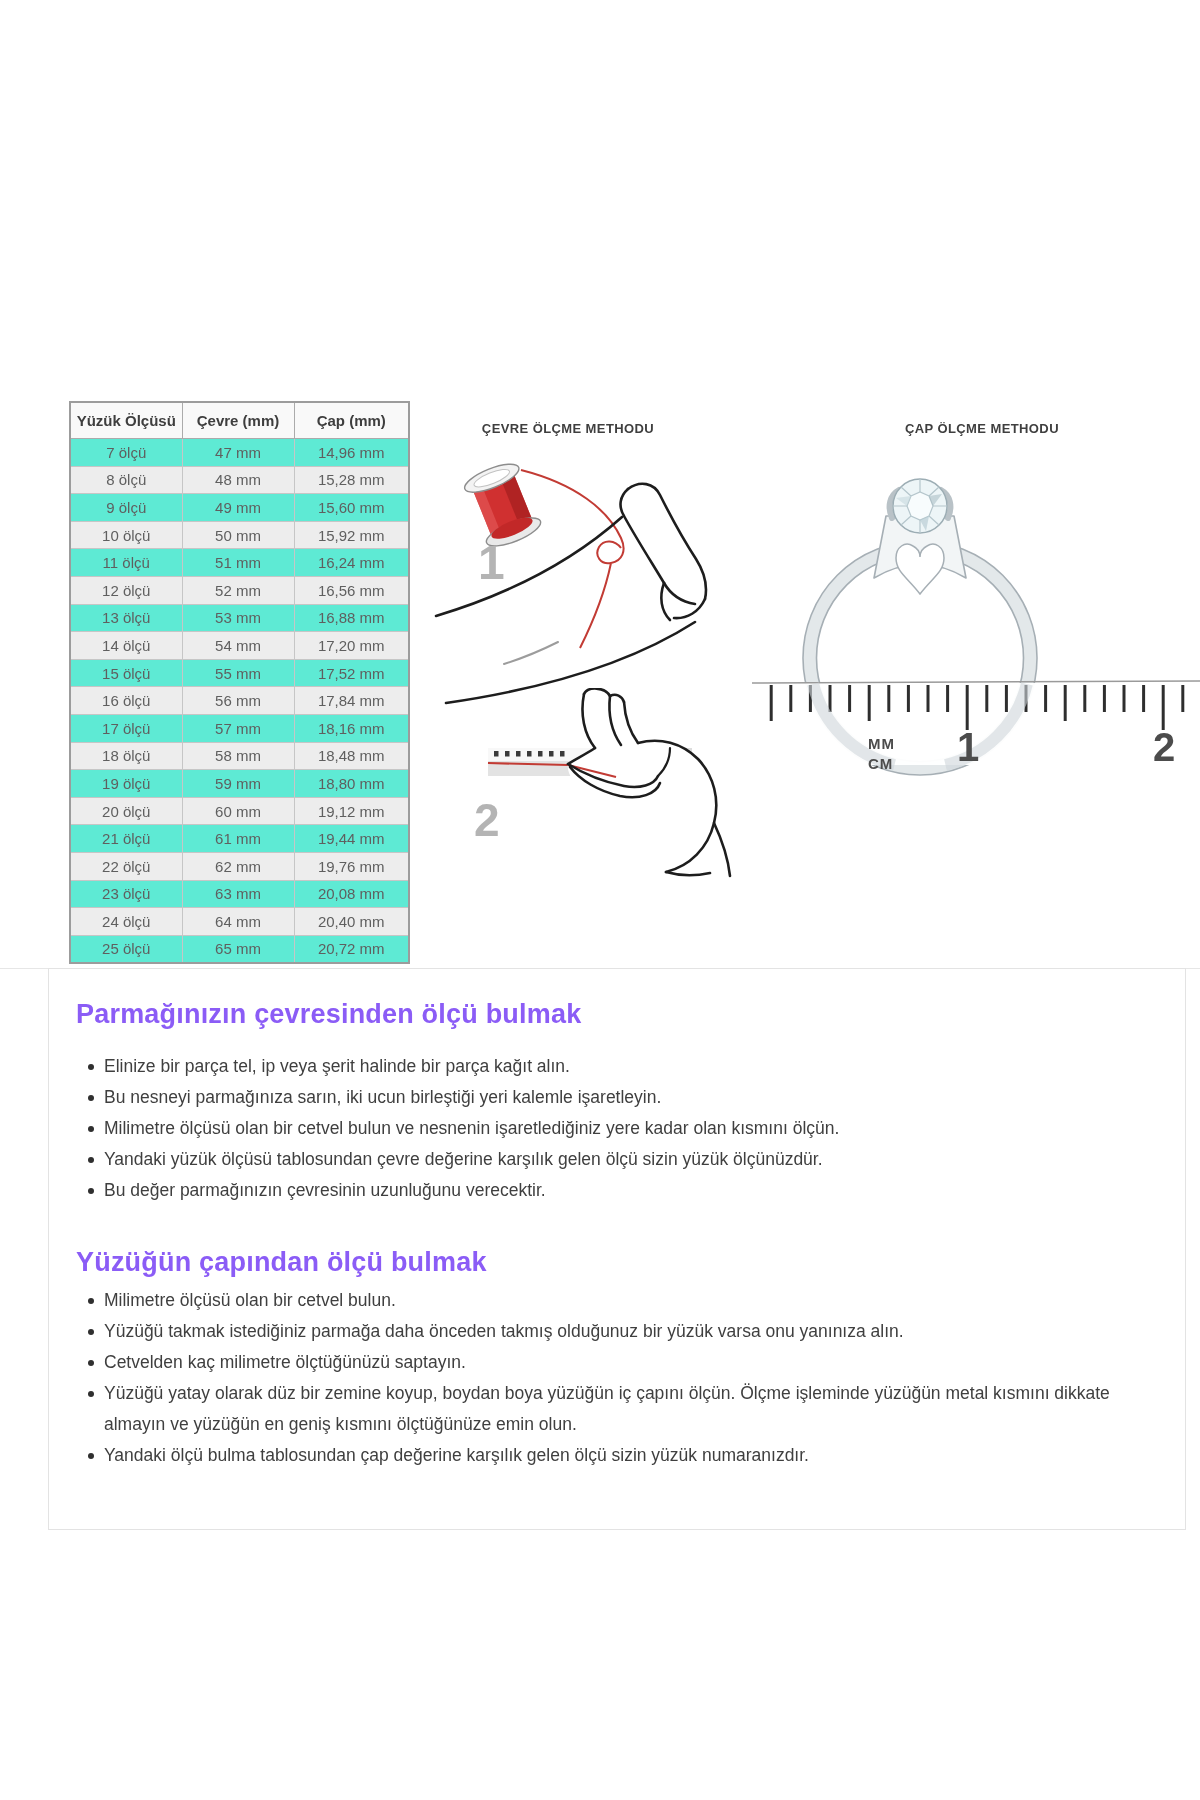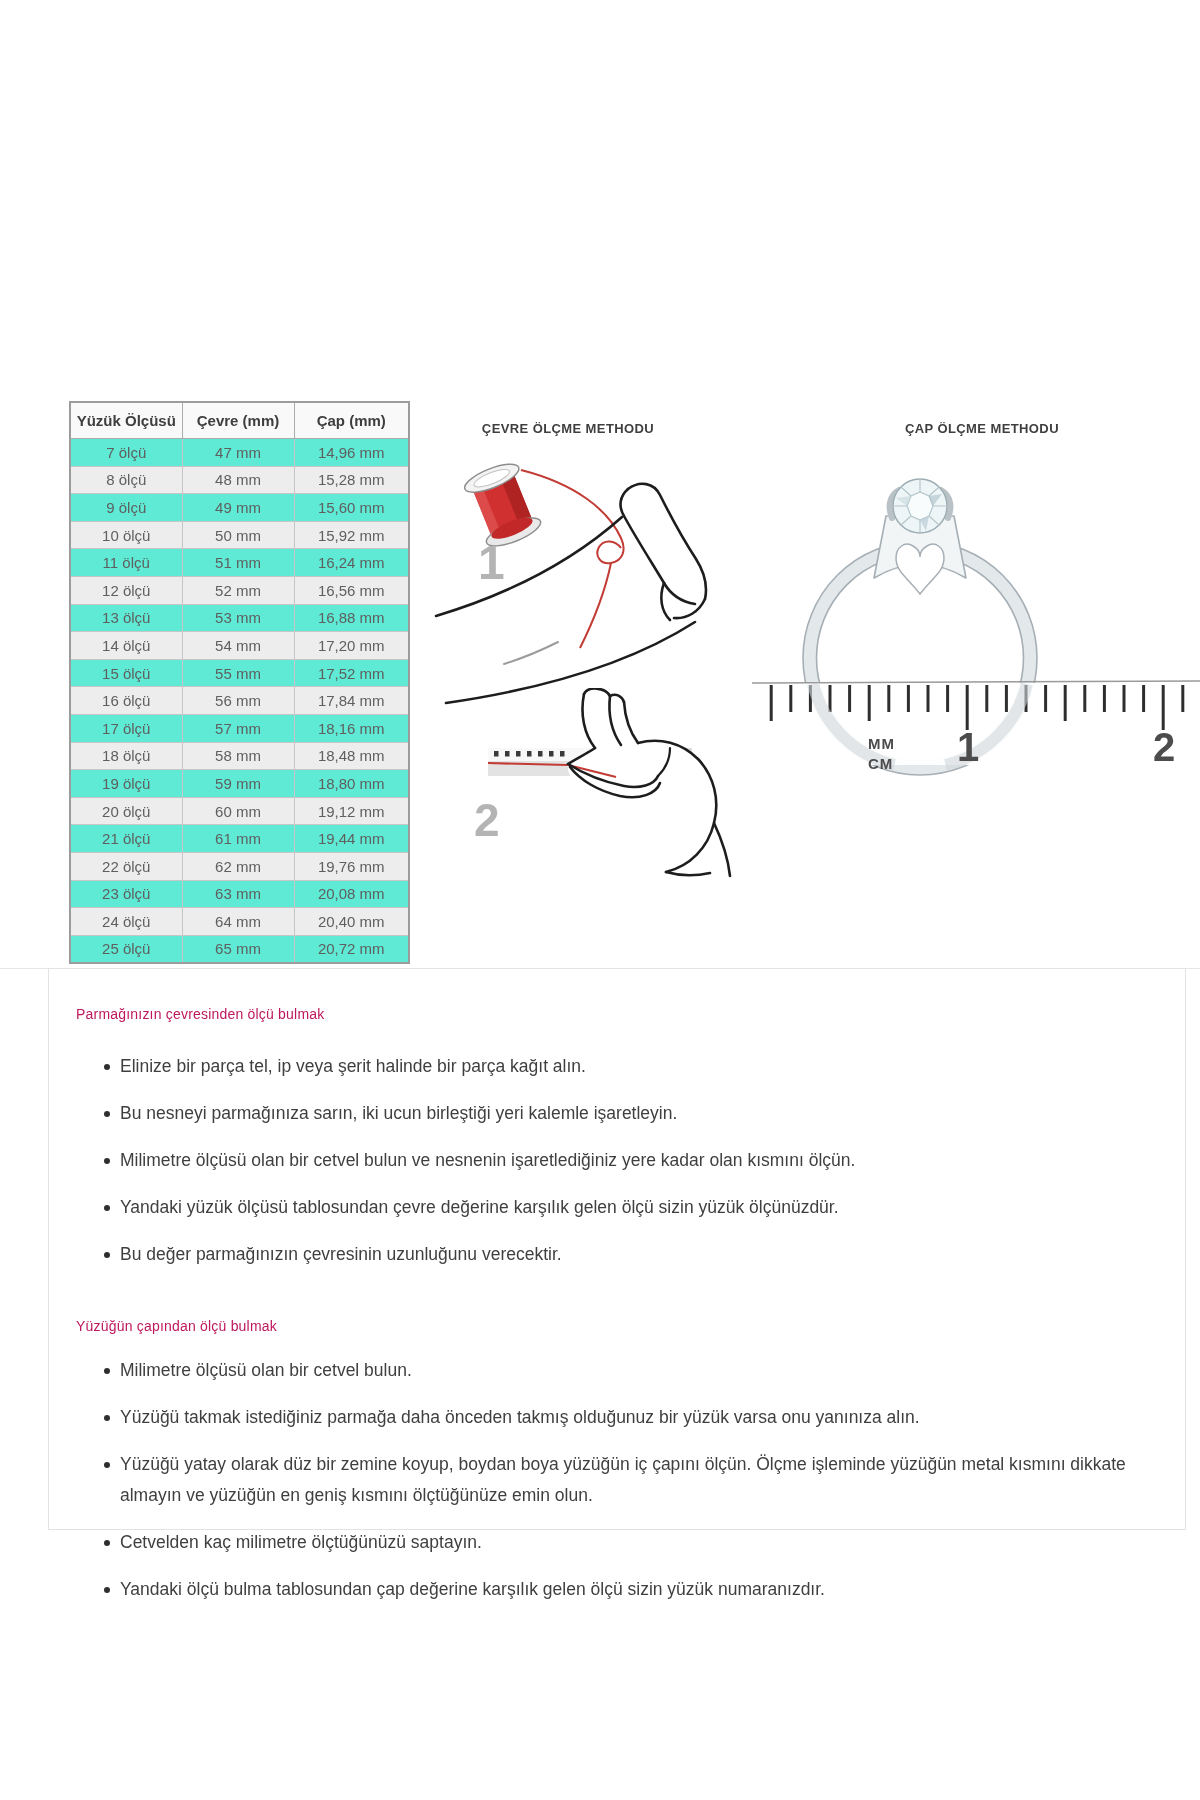--- a/index.html
+++ b/index.html
@@ -41,29 +41,29 @@
   
   .top-divider {
     position:absolute; left:0; top:968px; width:1200px; height:1px; background:#e6e6e6;
   }
   .content-box {
     position:absolute; left:48px; top:968px; width:1138px; height:562px;
     box-sizing:border-box; border:1px solid #e3e3e3; background:#ffffff;
     padding:32px 38px 0 27px;
   }
   .section-heading {
-    margin:0 0 24px 0; font-size:14px; font-weight:400; color:#be185d;
+    margin:0 0 24px 0; font-size:27px; font-weight:700; color:#8b5cf6;
     letter-spacing:0.2px; line-height:26px;
   }
   .section-heading.second { margin-top:43px; margin-bottom:10px; }
   .bullet-list {
     list-style:none; margin:0; padding:0 0 0 0;
     font-size:17.5px; color:#3f3f3f;
   }
-  .bullet-list li { position:relative; line-height:31px; margin:16px; padding-left:0; }
+  .bullet-list li { position:relative; line-height:31px; margin:0; padding-left:0; }
   .bullet-list li::before {
     content:""; position:absolute; left:-16px; top:12.5px;
     width:6px; height:6px; border-radius:50%; background:#2f2f2f;
   }
   .bullet-list { margin-left:28px; }
 </style>
 </head>
 <body>
 
 <div class="page">
@@ -309,19 +309,19 @@
         <li>Bu nesneyi parmağınıza sarın, iki ucun birleştiği yeri kalemle işaretleyin.</li>
         <li>Milimetre ölçüsü olan bir cetvel bulun ve nesnenin işaretlediğiniz yere kadar olan kısmını ölçün.</li>
         <li>Yandaki yüzük ölçüsü tablosundan çevre değerine karşılık gelen ölçü sizin yüzük ölçünüzdür.</li>
         <li>Bu değer parmağınızın çevresinin uzunluğunu verecektir.</li>
       </ul>
 
     <h2 class="section-heading second">Yüzüğün çapından ölçü bulmak</h2>
     <ul class="bullet-list">
         <li>Milimetre ölçüsü olan bir cetvel bulun.</li>
         <li>Yüzüğü takmak istediğiniz parmağa daha önceden takmış olduğunuz bir yüzük varsa onu yanınıza alın.</li>
+        <li>Cetvelden kaç milimetre ölçtüğünüzü saptayın.</li>
         <li>Yüzüğü yatay olarak düz bir zemine koyup, boydan boya yüzüğün iç çapını ölçün. Ölçme işleminde yüzüğün metal kısmını dikkate almayın ve yüzüğün en geniş kısmını ölçtüğünüze emin olun.</li>
-        <li>Cetvelden kaç milimetre ölçtüğünüzü saptayın.</li>
         <li>Yandaki ölçü bulma tablosundan çap değerine karşılık gelen ölçü sizin yüzük numaranızdır.</li>
       </ul>
   </div>
 
 </div>
 
 </body></html>

